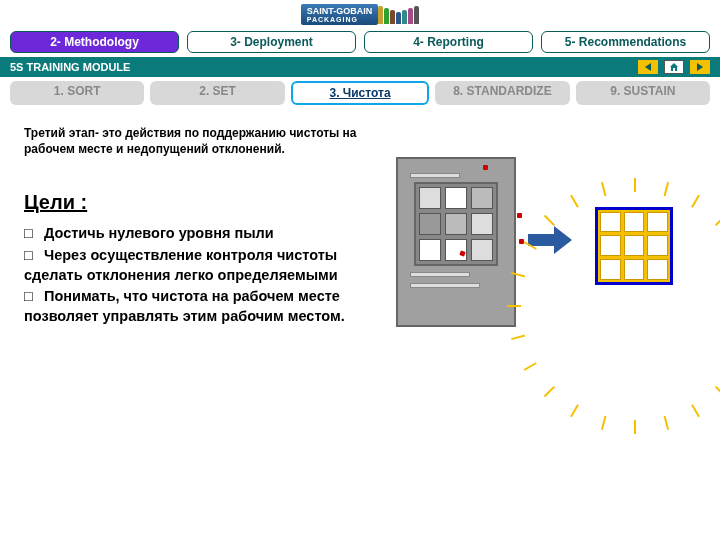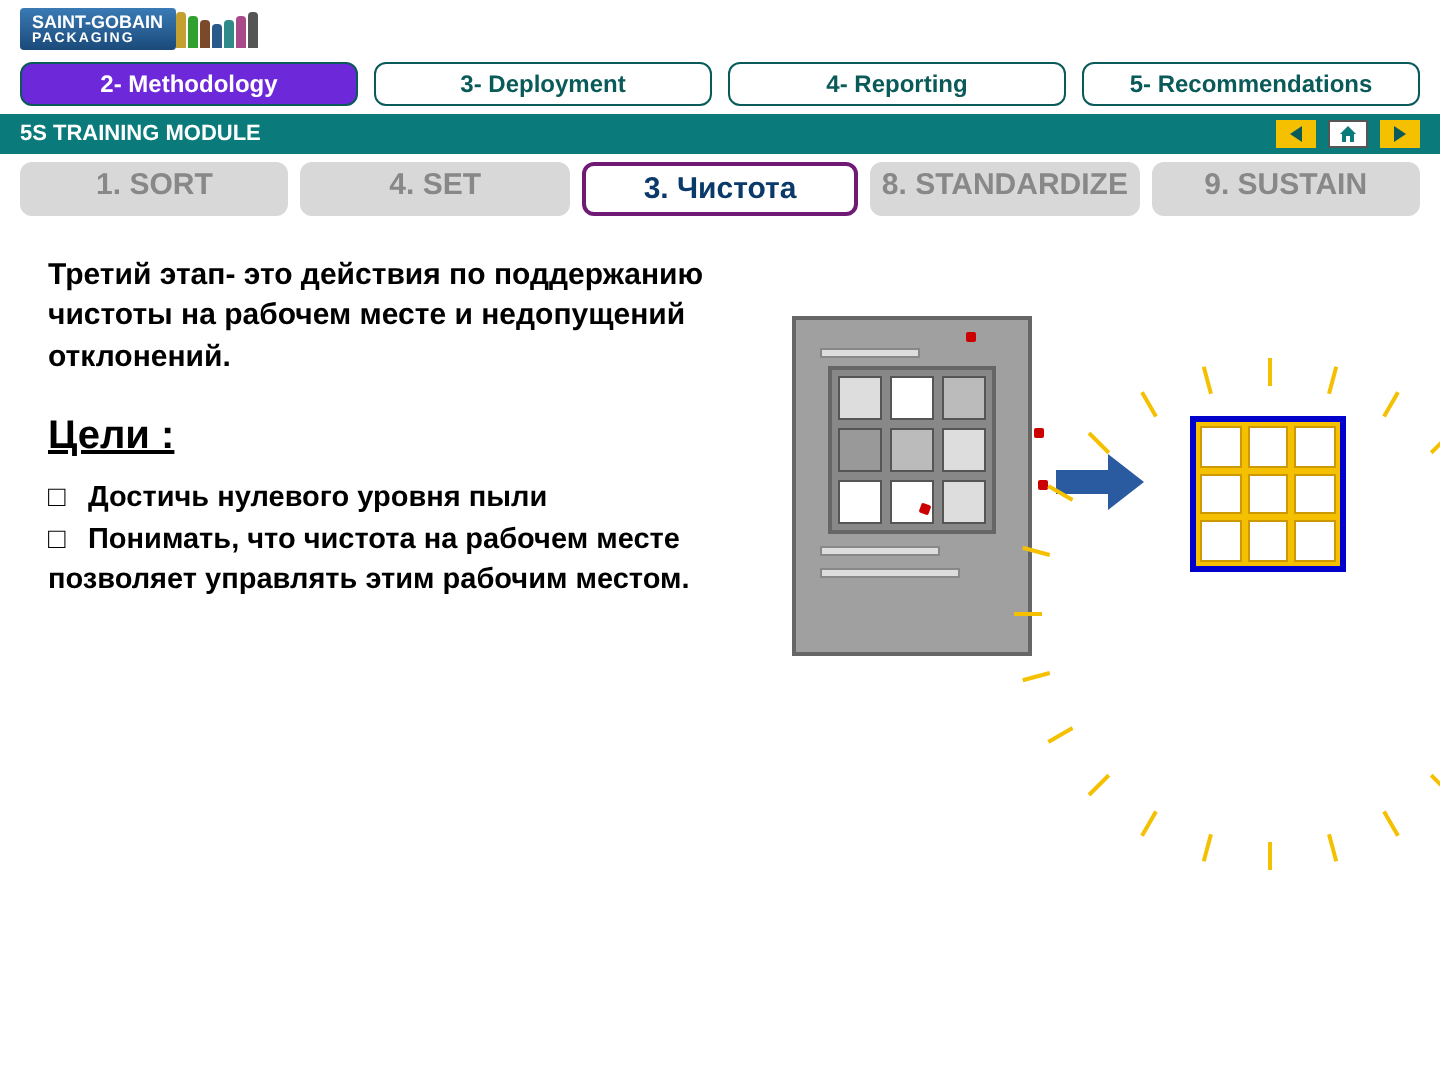--- a/index.html
+++ b/index.html
@@ -1,35 +1,35 @@
 <!DOCTYPE html>
 <html><head>
 <meta charset="utf-8">
 <style>
   * { box-sizing: border-box; margin: 0; padding: 0; }
   body { width: 720px; height: 540px; font-family: Arial, sans-serif; background: #fff; position: relative; overflow: hidden; }
-  .header { display: flex; justify-content: flex-start; align-items: center; padding: 4px 10px; }
+  .header { display: flex; justify-content: center; align-items: center; padding: 4px 10px; }
   .logo { font-size: 9px; color: #fff; background: linear-gradient(#3a7ab5,#1a4a7a); padding: 2px 6px; border-radius: 2px; font-weight: bold; }
   .logo small { display:block; font-size:7px; letter-spacing:1px;}
   .bottles { display:flex; gap:1px; align-items:flex-end; }
   .bottle { width:5px; border-radius:2px 2px 0 0;}
   .nav1 { display: flex; gap: 8px; padding: 2px 10px; }
   .nav1-item { flex:1; border: 1.5px solid #0a5a5a; border-radius: 6px; padding: 3px 6px; font-size: 12px; font-weight: bold; text-align: center; cursor: pointer; background:#fff; color:#0a5a5a; white-space:nowrap; }
   .nav1-item.active { background: #6d28d9; color: #fff; }
   .band { background: #0a7a7a; color: #fff; font-size: 11px; font-weight: bold; padding: 3px 10px; display:flex; justify-content:space-between; align-items:center; margin-top:2px;}
   .band-ctrls { display:flex; gap:6px; align-items:center;}
   .arrow-btn { width:20px; height:14px; background:#f5c000; display:flex; align-items:center; justify-content:center; cursor:pointer;}
   .arrow-btn svg { width:10px; height:10px;}
   .home-btn { width:20px; height:14px; border:1px solid #555; background:#fff; display:flex; align-items:center; justify-content:center; cursor:pointer;}
   .nav2 { display:flex; gap:6px; padding:4px 10px; }
-  .nav2-item { flex:1; background:#d8d8d8; color:#888; border-radius:6px; padding:3px 4px; font-size:15px; font-weight:bold; text-align:center; cursor:pointer; }
-  .nav2-item.active { background:#fff; color:#0a3a6a; border:2px solid #701a75; }
+  .nav2-item { flex:1; background:#d8d8d8; color:#888; border-radius:6px; padding:3px 4px; font-size:12px; font-weight:bold; text-align:center; cursor:pointer; }
+  .nav2-item.active { background:#fff; color:#0a3a6a; border:2px solid #0ea5e9;text-decoration:underline; }
   .content { padding: 16px 24px 10px 24px; display:flex; gap:20px;}
   .left { flex:1.1; }
-  .intro { font-size:15px; font-weight:bold; color:#000; margin-bottom:18px; line-height:1.35;}
+  .intro { font-size:12px; font-weight:bold; color:#000; margin-bottom:34px; line-height:1.35;}
   .goals-h { font-size:20px; font-weight:bold; text-decoration:underline; margin-bottom:10px;}
   .goals { font-size:14.5px; font-weight:bold; line-height:1.35;}
   .goals p { margin-bottom:2px;}
   .bullet { font-family: "Segoe UI Symbol", sans-serif; margin-right:6px; display:inline-block; width:14px;}
   .right { width:300px; display:flex; align-items:center; gap:12px; position:relative; margin-top:30px;}
   .cabinet { width:120px; height:170px; background:#a0a0a0; border:2px solid #666; position:relative; padding:8px; }
   .grid9 { display:grid; grid-template-columns:repeat(3,1fr); grid-template-rows:repeat(3,1fr); gap:4px; width:84px; height:84px; margin:4px auto; border:2px solid #666; padding:3px; background:#888;}
   .cell { background:#fff; border:1px solid #555; }
   .cell.g1{background:#ddd;} .cell.g2{background:#bbb;} .cell.g3{background:#999;}
   .dirt { position:absolute; width:5px; height:5px; background:#c00; border-radius:1px;}
@@ -83,32 +83,33 @@
     <div class="arrow-btn">
         <svg viewBox="0 0 10 10">
           <polygon points="2,1 8,5 2,9" fill="#0a5a5a"></polygon>
         </svg>
       </div>
   </div>
 </div>
 
 <div class="nav2" id="nav2">
     <div class="nav2-item">1. SORT</div>
-    <div class="nav2-item">4. SET</div>
+    <div class="nav2-item">2. SET</div>
     <div class="nav2-item active">3. Чистота</div>
     <div class="nav2-item">8. STANDARDIZE</div>
     <div class="nav2-item">9. SUSTAIN</div>
   </div>
 
 <div class="content">
   <div class="left">
     <p class="intro">Третий этап- это действия по поддержанию чистоты на рабочем месте и недопущений отклонений.</p>
     <p class="goals-h">Цели :</p>
     <div class="goals" id="goals">
         <p><span class="bullet">□</span>Достичь нулевого уровня пыли</p>
+        <p><span class="bullet">□</span>Через осуществление контроля чистоты сделать отклонения легко определяемыми</p>
         <p><span class="bullet">□</span>Понимать, что чистота на рабочем месте позволяет управлять этим рабочим местом.</p>
       </div>
   </div>
   <div class="right">
     <div class="cabinet">
       <div class="hbar" style="width:50px;margin-left:4px;"></div>
       <div class="grid9">
         <div class="cell g1"></div>
           <div class="cell"></div>
           <div class="cell g2"></div>

